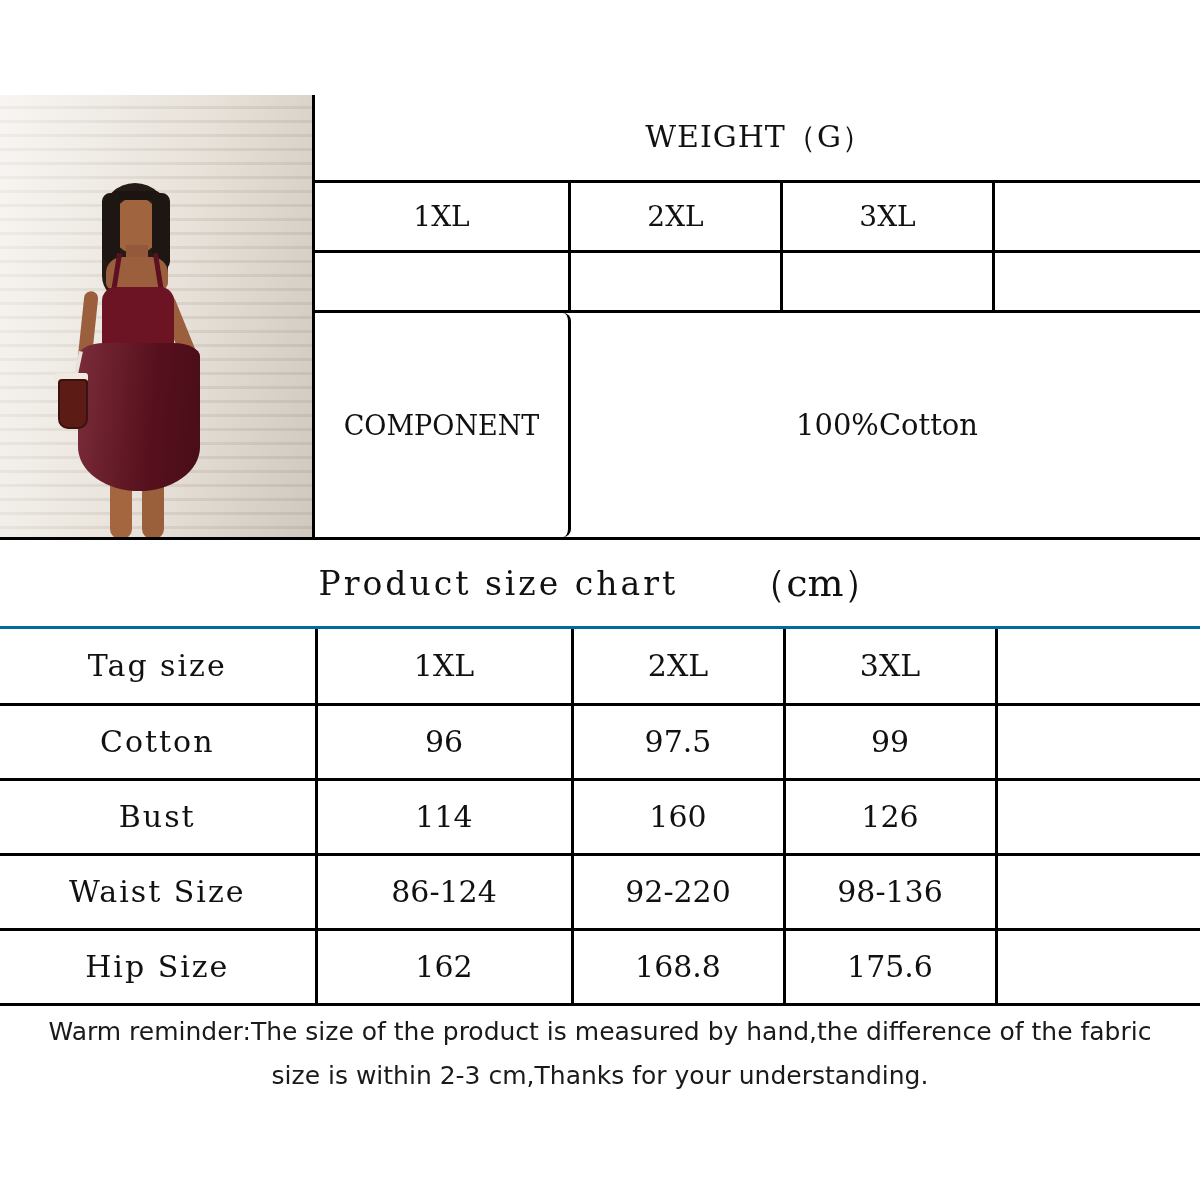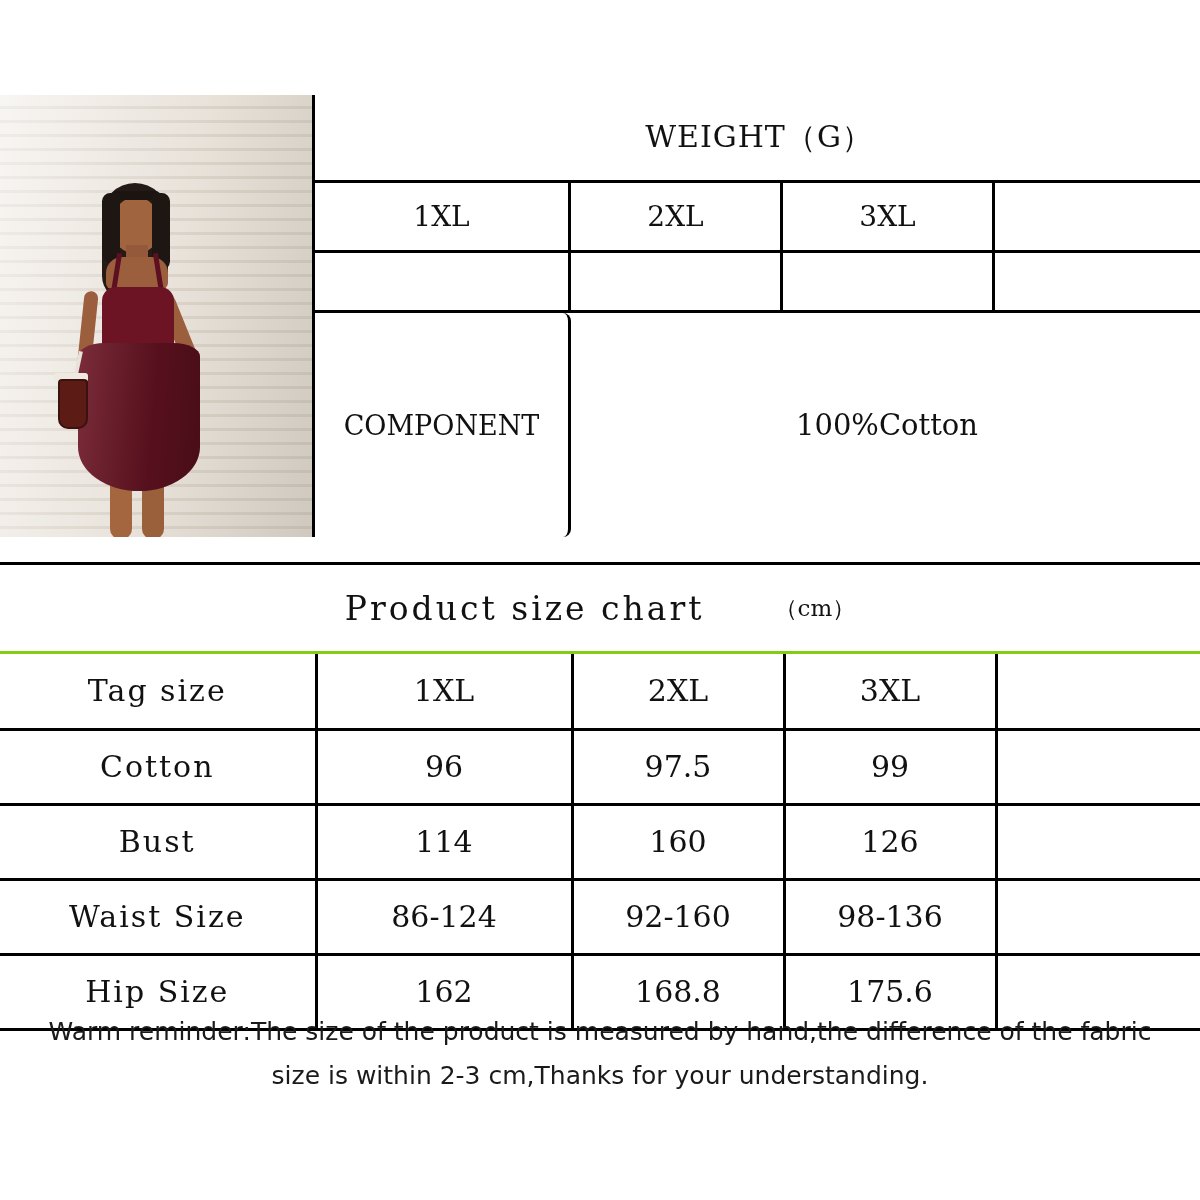--- a/index.html
+++ b/index.html
@@ -245,33 +245,32 @@
   
   .chart-block {
     position: absolute;
     left: 0;
     top: 537px;
     width: 1200px;
   }
   .chart-title-row {
     height: 86px;
     border-top: 3px solid #000;
-    border-bottom: 3px solid #84cc16;
+    border-bottom: 3px solid #0369a1;
     display: flex;
     align-items: center;
     justify-content: center;
     gap: 70px;
-    margin-top: 25px;
   }
   .chart-title {
     font-size: 33px;
     letter-spacing: 3px;
   }
   .chart-unit {
-    font-size: 23px;
+    font-size: 38px;
   }
 
   table.size {
     border-collapse: collapse;
     width: 1200px;
     table-layout: fixed;
     border-radius: 25px;
   }
   table.size td {
     border-right: 3px solid #000;
@@ -398,21 +397,21 @@
         <tr>
           <td class="label">Bust</td>
           <td>114</td>
           <td>160</td>
           <td>126</td>
           <td></td>
         </tr>
         <tr>
           <td class="label">Waist Size</td>
           <td>86-124</td>
-          <td>92-160</td>
+          <td>92-220</td>
           <td>98-136</td>
           <td></td>
         </tr>
         <tr>
           <td class="label">Hip Size</td>
           <td>162</td>
           <td>168.8</td>
           <td>175.6</td>
           <td></td>
         </tr>

